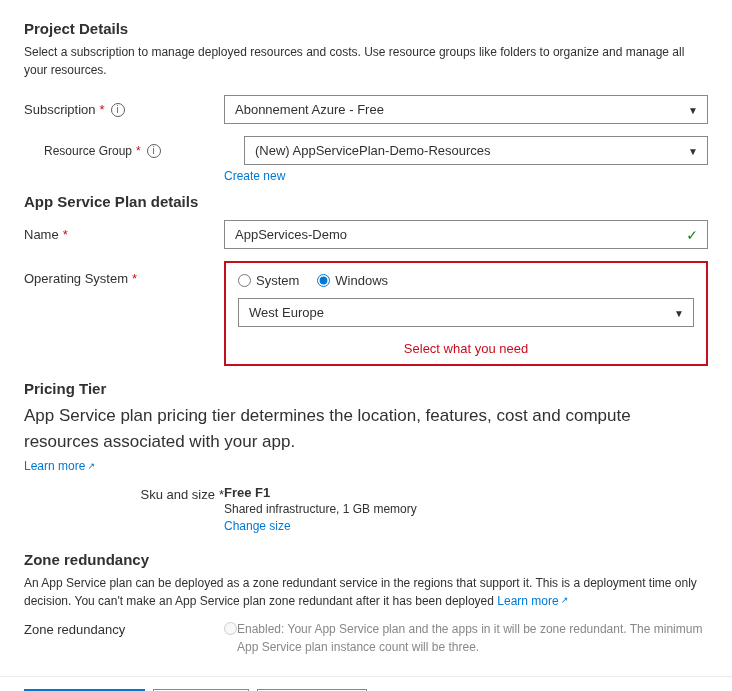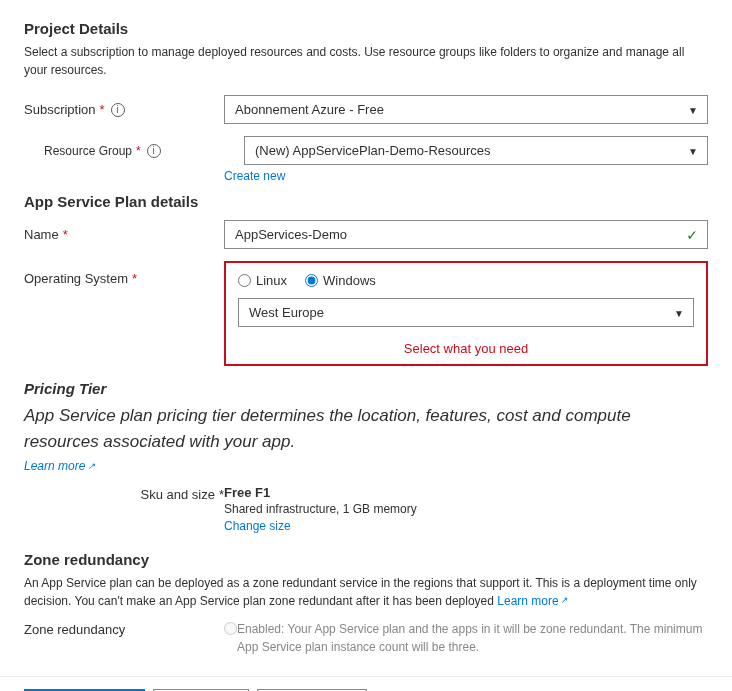--- a/index.html
+++ b/index.html
@@ -362,38 +362,38 @@
 
   <div class="field-row" style="align-items: flex-start; margin-top: 8px;">
     <div class="field-label" style="padding-top: 10px;">
       <span>Operating System</span>
       <span class="required">*</span>
     </div>
     <div class="os-region-box">
       <div class="os-row">
         <label class="radio-label">
           <input type="radio" name="os" value="linux" style="">
-          <span>Linux</span>
+          <span>System</span>
         </label>
         <label class="radio-label">
           <input type="radio" name="os" value="windows" checked="" style="">
           <span>Windows</span>
         </label>
       </div>
       <div class="region-dropdown-wrapper">
         <select>
           <option>West Europe</option>
         </select>
         <span class="chevron">▼</span>
       </div>
       <a class="select-what-link" href="#">Select what you need</a>
     </div>
   </div>
 
-  <div class="pricing-section" style="margin-top: 14px; font-style: italic;">
+  <div class="pricing-section" style="margin-top: 14px;">
     <div class="section-title">Pricing Tier</div>
     <div class="pricing-desc">App Service plan pricing tier determines the location, features, cost and compute resources associated with your app.</div>
     <a class="learn-more-link" href="#">
       <span>Learn more</span>
       <span class="external-icon">↗</span>
     </a>
   </div>
 
   <div class="sku-row">
     <div class="sku-label">

